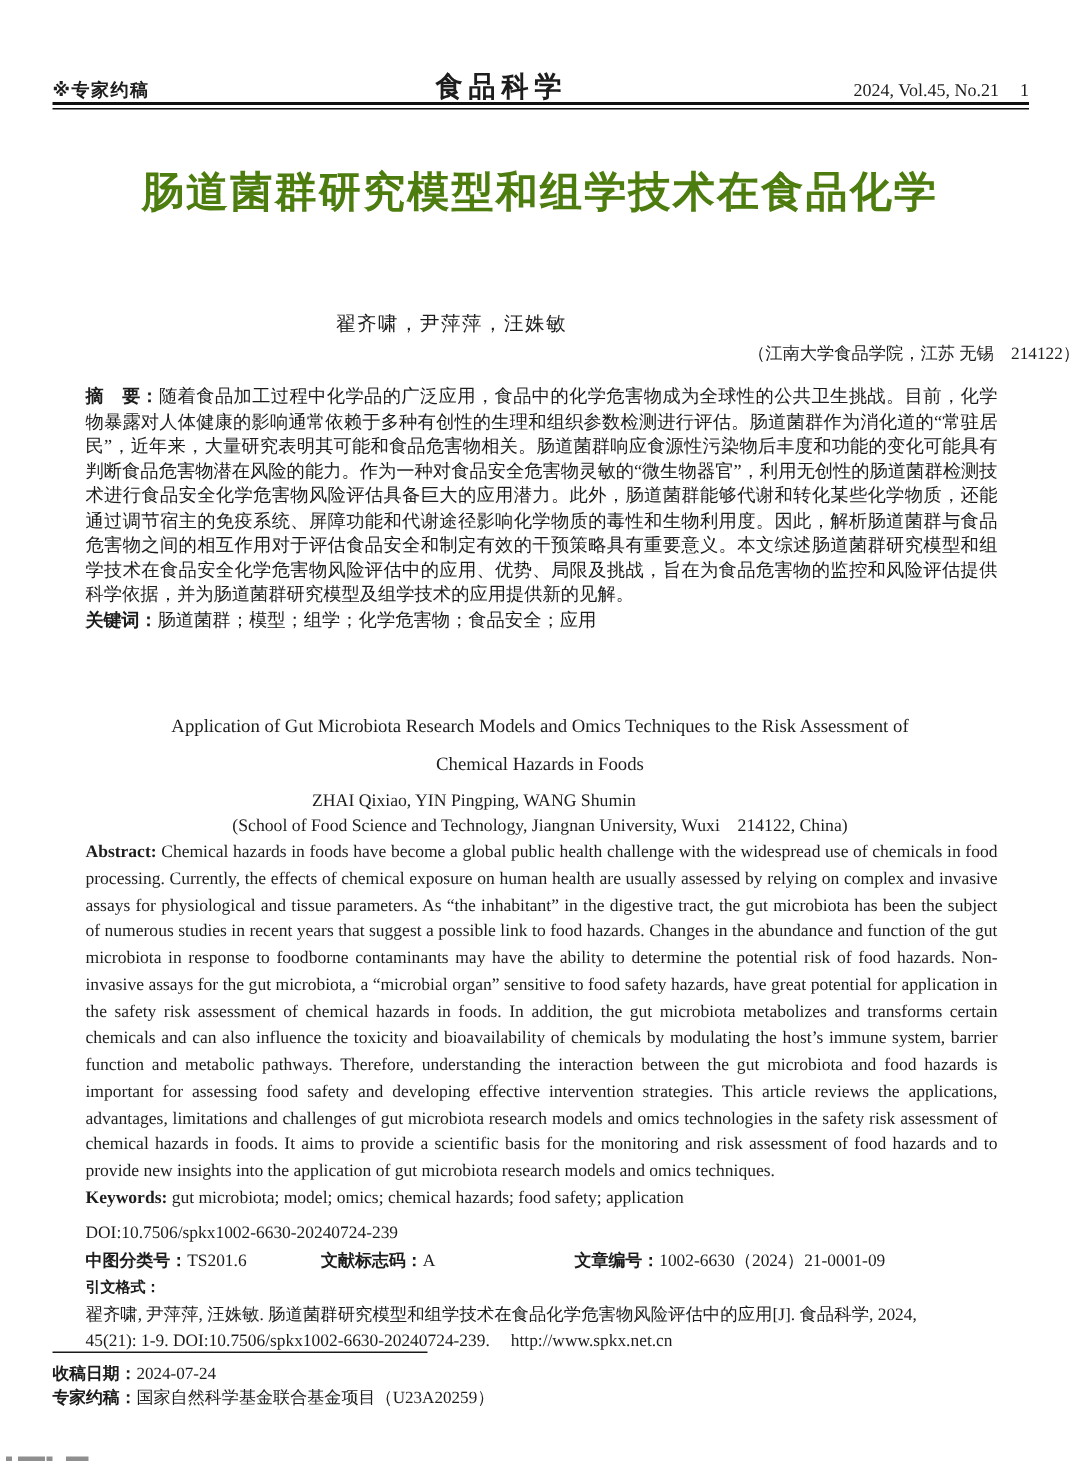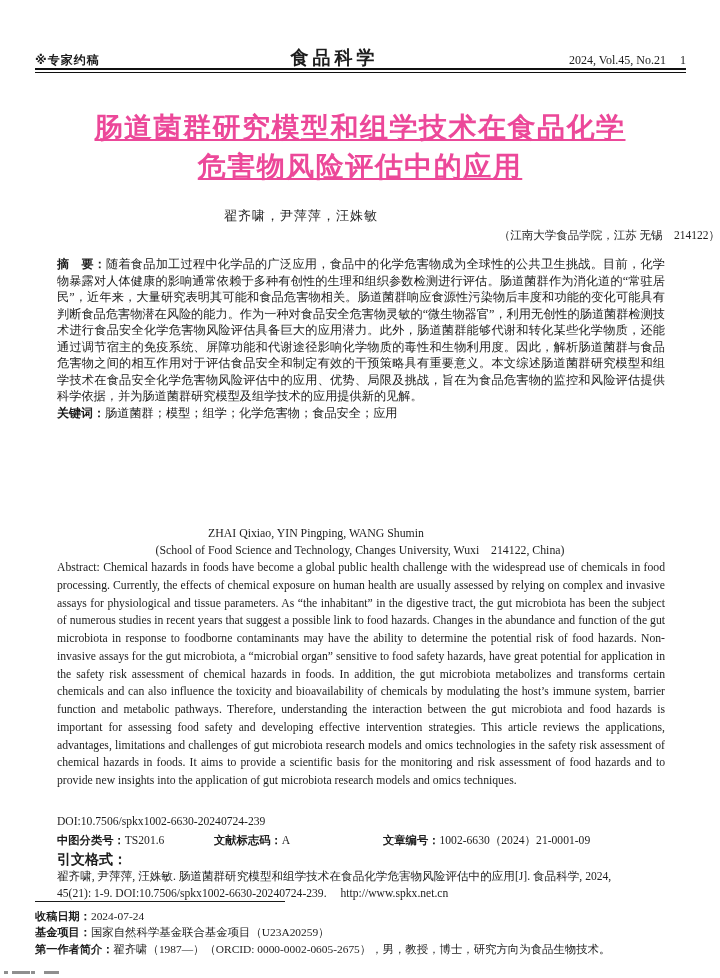--- a/index.html
+++ b/index.html
@@ -25,47 +25,47 @@
   .jissue{font-size:12px;}
   .jissue .pgnum{margin-left:14px;}
   .dblrule{
     position:absolute;top:68px;left:35px;width:651px;height:2.4px;
     border-top:2.6px solid #101010;border-bottom:1.3px solid #101010;
   }
 
   
   .title-cn{
     position:absolute;top:108px;left:0;width:720px;
-    text-align:center;font-size:28px;line-height:39px;letter-spacing:1.5px;color:#ec4899;text-decoration:underline;
+    text-align:center;font-size:28px;line-height:39px;letter-spacing:1.5px;color:#4d7c0f;
   }
   .authors-cn{position:absolute;top:207px;left:0;width:602px;text-align:center;font-size:13px;letter-spacing:1px;}
   .affil-cn{position:absolute;top:228px;left:0;width:720px;text-align:right;font-size:11.5px;}
 
   
   .abs-cn{position:absolute;top:256px;left:57px;width:608px;font-size:12.2px;line-height:16.55px;text-align:justify;}
   .abs-cn .lbl{font-size:12px;}
   .kw-cn{margin-top:0;}
 
   
   .title-en{position:absolute;top:472px;left:0;width:720px;text-align:center;font-size:12.5px;line-height:25px;}
   .authors-en{position:absolute;top:526px;left:0;width:632px;text-align:center;font-size:11.8px;}
   .affil-en{position:absolute;top:543px;left:0;width:720px;text-align:center;font-size:11.8px;}
 
   
   .abs-en{position:absolute;top:559px;left:57px;width:608px;font-size:11.7px;line-height:17.75px;text-align:justify;}
-  .abs-en .lbl{font-weight:normal;}
+  .abs-en .lbl{font-weight:bold;}
 
   
   .doi-line{position:absolute;top:815px;left:57px;font-size:11.6px;}
   .clc-row{position:absolute;top:833px;left:57px;width:608px;height:16px;font-size:11.6px;}
   .clc-row .f1{position:absolute;left:0;}
   .clc-row .f2{position:absolute;left:157px;}
   .clc-row .f3{position:absolute;left:326px;}
   .clc-row .lbl{font-size:11.3px;}
-  .cit-label{position:absolute;top:851px;left:57px;font-size:14px;}
+  .cit-label{position:absolute;top:851px;left:57px;font-size:10px;}
   .cit-text{position:absolute;top:868px;left:57px;width:608px;font-size:11.6px;line-height:17px;}
   .cit-url{margin-left:14px;}
 
   
   .footrule{position:absolute;top:901px;left:35px;width:250px;border-top:1.7px solid #1a1a1a;}
   .footnote{position:absolute;top:908px;left:35px;width:650px;font-size:11.4px;line-height:16.3px;}
   .footnote .lbl{font-size:11.2px;}
   .fn-email{padding-left:63px;}
 
   
@@ -82,55 +82,58 @@
 
   <div class="jheader">
     <span class="jtag hei">※专家约稿</span>
     <span class="jlogo hei">食品科学</span>
     <span class="jissue"><span>2024, Vol.45, No.21</span><span class="pgnum">1</span></span>
   </div>
   <div class="dblrule"></div>
 
   <div class="title-cn hei">
     <div>肠道菌群研究模型和组学技术在食品化学</div>
-    <div>危害物风险评估中的应用</div>
   </div>
   <div class="authors-cn">翟齐啸，尹萍萍，汪姝敏</div>
   <div class="affil-cn">（江南大学食品学院，江苏 无锡　214122）</div>
 
   <div class="abs-cn">
     <p style="margin:0;"><span class="lbl hei">摘　要：</span><span>随着食品加工过程中化学品的广泛应用，食品中的化学危害物成为全球性的公共卫生挑战。目前，化学物暴露对人体健康的影响通常依赖于多种有创性的生理和组织参数检测进行评估。肠道菌群作为消化道的“常驻居民”，近年来，大量研究表明其可能和食品危害物相关。肠道菌群响应食源性污染物后丰度和功能的变化可能具有判断食品危害物潜在风险的能力。作为一种对食品安全危害物灵敏的“微生物器官”，利用无创性的肠道菌群检测技术进行食品安全化学危害物风险评估具备巨大的应用潜力。此外，肠道菌群能够代谢和转化某些化学物质，还能通过调节宿主的免疫系统、屏障功能和代谢途径影响化学物质的毒性和生物利用度。因此，解析肠道菌群与食品危害物之间的相互作用对于评估食品安全和制定有效的干预策略具有重要意义。本文综述肠道菌群研究模型和组学技术在食品安全化学危害物风险评估中的应用、优势、局限及挑战，旨在为食品危害物的监控和风险评估提供科学依据，并为肠道菌群研究模型及组学技术的应用提供新的见解。</span></p>
     <p class="kw-cn" style="margin:0;"><span class="lbl hei">关键词：</span><span>肠道菌群；模型；组学；化学危害物；食品安全；应用</span></p>
   </div>
 
+  <div class="title-en">
+    <div>Application of Gut Microbiota Research Models and Omics Techniques to the Risk Assessment of</div>
+    <div>Chemical Hazards in Foods</div>
+  </div>
   <div class="authors-en">ZHAI Qixiao, YIN Pingping, WANG Shumin</div>
-  <div class="affil-en">(School of Food Science and Technology, Changes University, Wuxi　214122, China)</div>
+  <div class="affil-en">(School of Food Science and Technology, Jiangnan University, Wuxi　214122, China)</div>
 
   <div class="abs-en">
     <p style="margin:0;"><span class="lbl">Abstract:</span><span> Chemical hazards in foods have become a global public health challenge with the widespread use of chemicals in food processing. Currently, the effects of chemical exposure on human health are usually assessed by relying on complex and invasive assays for physiological and tissue parameters. As “the inhabitant” in the digestive tract, the gut microbiota has been the subject of numerous studies in recent years that suggest a possible link to food hazards. Changes in the abundance and function of the gut microbiota in response to foodborne contaminants may have the ability to determine the potential risk of food hazards. Non-invasive assays for the gut microbiota, a “microbial organ” sensitive to food safety hazards, have great potential for application in the safety risk assessment of chemical hazards in foods. In addition, the gut microbiota metabolizes and transforms certain chemicals and can also influence the toxicity and bioavailability of chemicals by modulating the host’s immune system, barrier function and metabolic pathways. Therefore, understanding the interaction between the gut microbiota and food hazards is important for assessing food safety and developing effective intervention strategies. This article reviews the applications, advantages, limitations and challenges of gut microbiota research models and omics technologies in the safety risk assessment of chemical hazards in foods. It aims to provide a scientific basis for the monitoring and risk assessment of food hazards and to provide new insights into the application of gut microbiota research models and omics techniques.</span></p>
+    <p style="margin:0;"><span class="lbl">Keywords:</span><span> gut microbiota; model; omics; chemical hazards; food safety; application</span></p>
   </div>
 
   <div class="doi-line">DOI:10.7506/spkx1002-6630-20240724-239</div>
   <div class="clc-row">
     <span class="f1"><span class="lbl hei">中图分类号：</span><span>TS201.6</span></span>
     <span class="f2"><span class="lbl hei">文献标志码：</span><span>A</span></span>
     <span class="f3"><span class="lbl hei">文章编号：</span><span>1002-6630（2024）21-0001-09</span></span>
   </div>
 
   <div class="cit-label hei">引文格式：</div>
   <div class="cit-text">
     <div>翟齐啸, 尹萍萍, 汪姝敏. 肠道菌群研究模型和组学技术在食品化学危害物风险评估中的应用[J]. 食品科学, 2024,</div>
     <div><span>45(21): 1-9. DOI:10.7506/spkx1002-6630-20240724-239.</span><span class="cit-url">http://www.spkx.net.cn</span></div>
   </div>
 
   <div class="footrule"></div>
   <div class="footnote">
     <div><span class="lbl hei">收稿日期：</span><span>2024-07-24</span></div>
-    <div><span class="lbl hei">基金项目：</span><span>国家自然科学基金联合基金项目（U23A20259）</span></div>
-    <div><span class="lbl hei">第一作者简介：</span><span>翟齐啸（1987—）（ORCID: 0000-0002-0605-2675），男，教授，博士，研究方向为食品生物技术。</span></div>
+    <div><span class="lbl hei">专家约稿：</span><span>国家自然科学基金联合基金项目（U23A20259）</span></div>
   </div>
 
   <div class="artifact a1"></div>
   <div class="artifact a2"></div>
   <div class="artifact a3"></div>
   <div class="artifact a4"></div>
 
 </div>
 
 </body></html>

